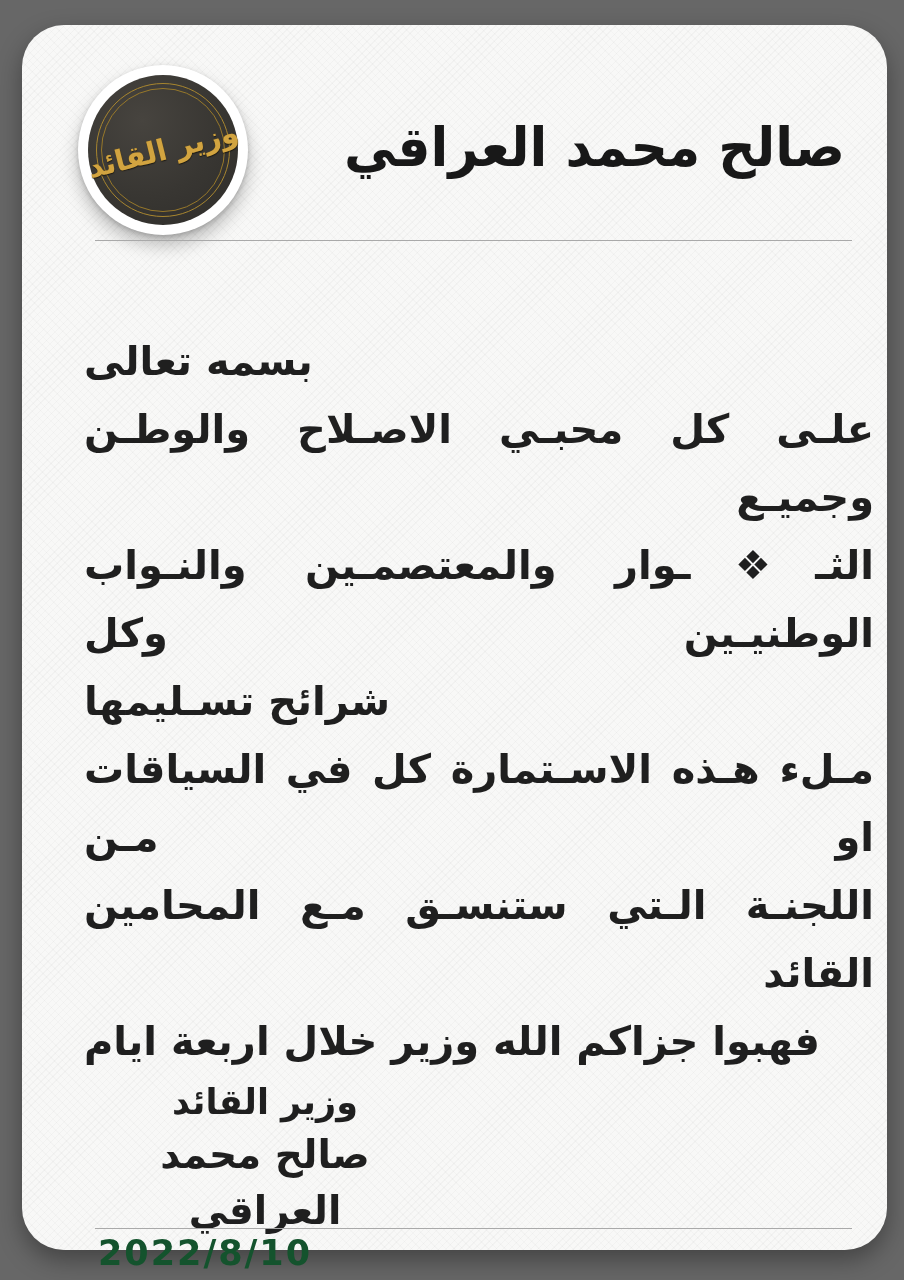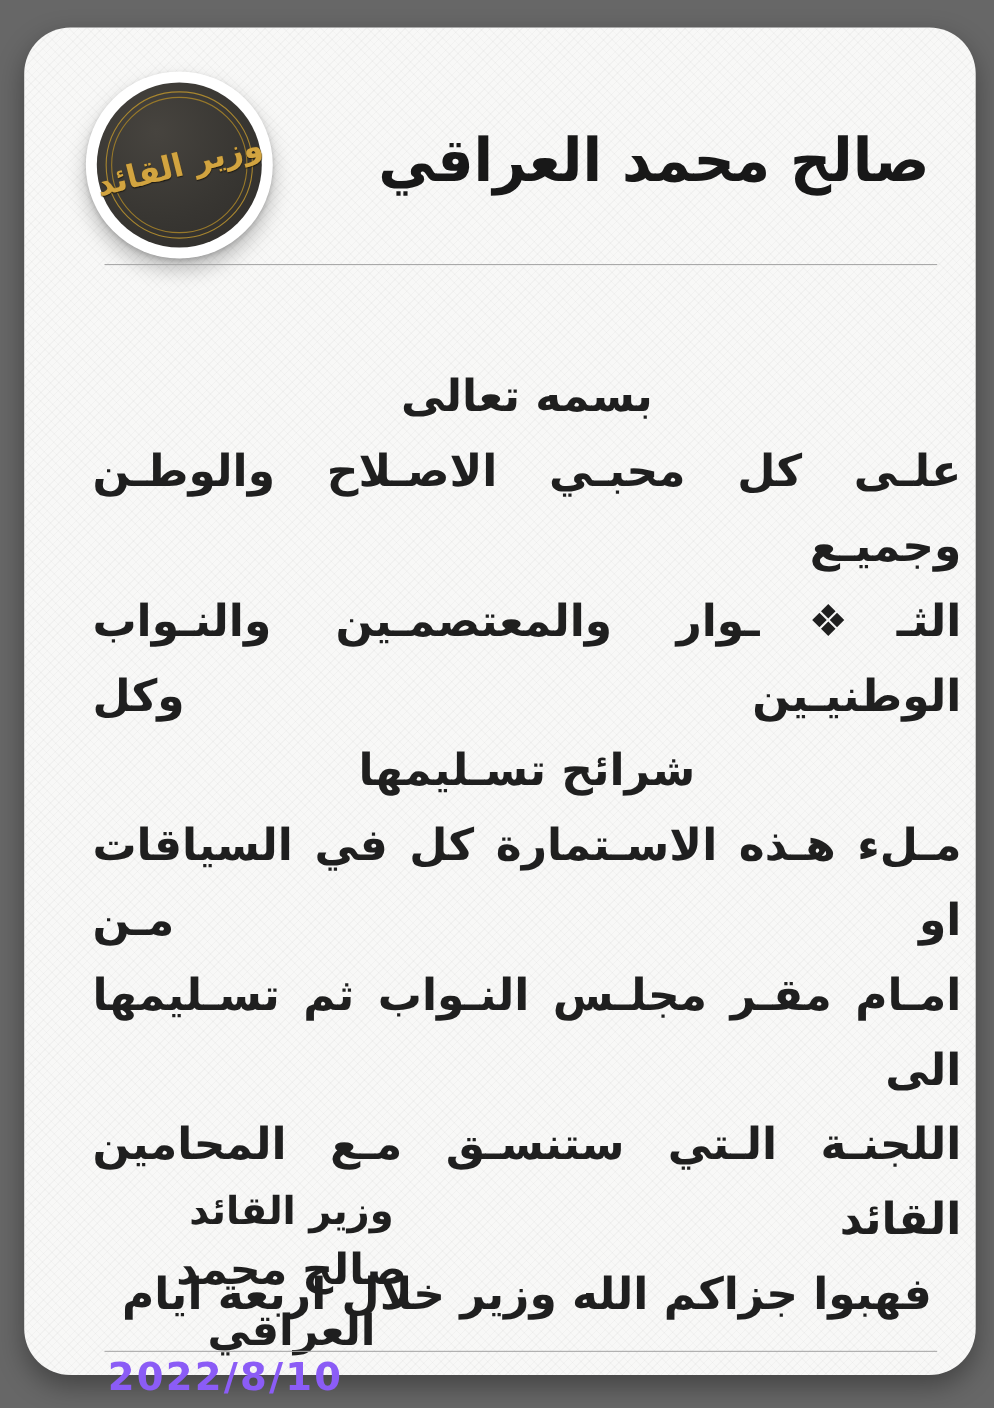--- a/index.html
+++ b/index.html
@@ -82,21 +82,21 @@
   
   .body-text{
     position:absolute;
     top:302px;left:62px;width:790px;
     direction:rtl;
     color:#1f1f1f;
     font-size:40px;font-weight:700;
     line-height:68px;
   }
   .line{white-space:nowrap;}
-  .line-right{text-align:center;}
+  .line-right{text-align:left;}
   .line-justify{
     text-align:justify;
     text-align-last:justify;
     white-space:normal;
   }
 
   
   .sign-block{
     position:absolute;left:78px;top:1052px;width:330px;
     direction:rtl;text-align:center;
@@ -104,21 +104,21 @@
   }
   .sign-title{font-size:35px;font-weight:700;line-height:50px;}
   .sign-name{font-size:39px;font-weight:700;line-height:56px;}
 
   
   .date{
     position:absolute;left:76px;top:1208px;
     direction:ltr;
     font-size:35px;font-weight:700;
     letter-spacing:2px;
-    color:#8b5cf6;
+    color:#14532d;
   }
 </style>
 </head>
 <body>
 
 <div class="stage">
   <div class="card">
 
     <div class="seal">
       <div class="seal-inner">
@@ -131,21 +131,20 @@
     <div class="calligraphy">صالح محمد العراقي</div>
 
     <div class="divider divider-top"></div>
 
     <div class="body-text">
       <div class="line line-right">بسمه تعالى</div>
       <div class="line line-justify">علـى كل محبـي الاصـلاح والوطـن وجميـع</div>
       <div class="line line-justify">الثـ❖ـوار والمعتصمـين والنـواب الوطنيـين وكل</div>
       <div class="line line-right">شرائح تسـليمها</div>
       <div class="line line-justify">مـلء هـذه الاسـتمارة كل في السياقات او مـن</div>
-      <div class="line line-justify">امـام مقـر مجلـس النـواب ثم تسـليمها الى</div>
       <div class="line line-justify">اللجنـة الـتي ستنسـق مـع المحامين القائد</div>
       <div class="line line-right">فهبوا جزاكم الله وزير خلال اربعة ايام</div>
     </div>
 
     <div class="sign-block">
       <div class="sign-title">وزير القائد</div>
       <div class="sign-name">صالح محمد العراقي</div>
     </div>
 
     <div class="divider divider-bottom"></div>

